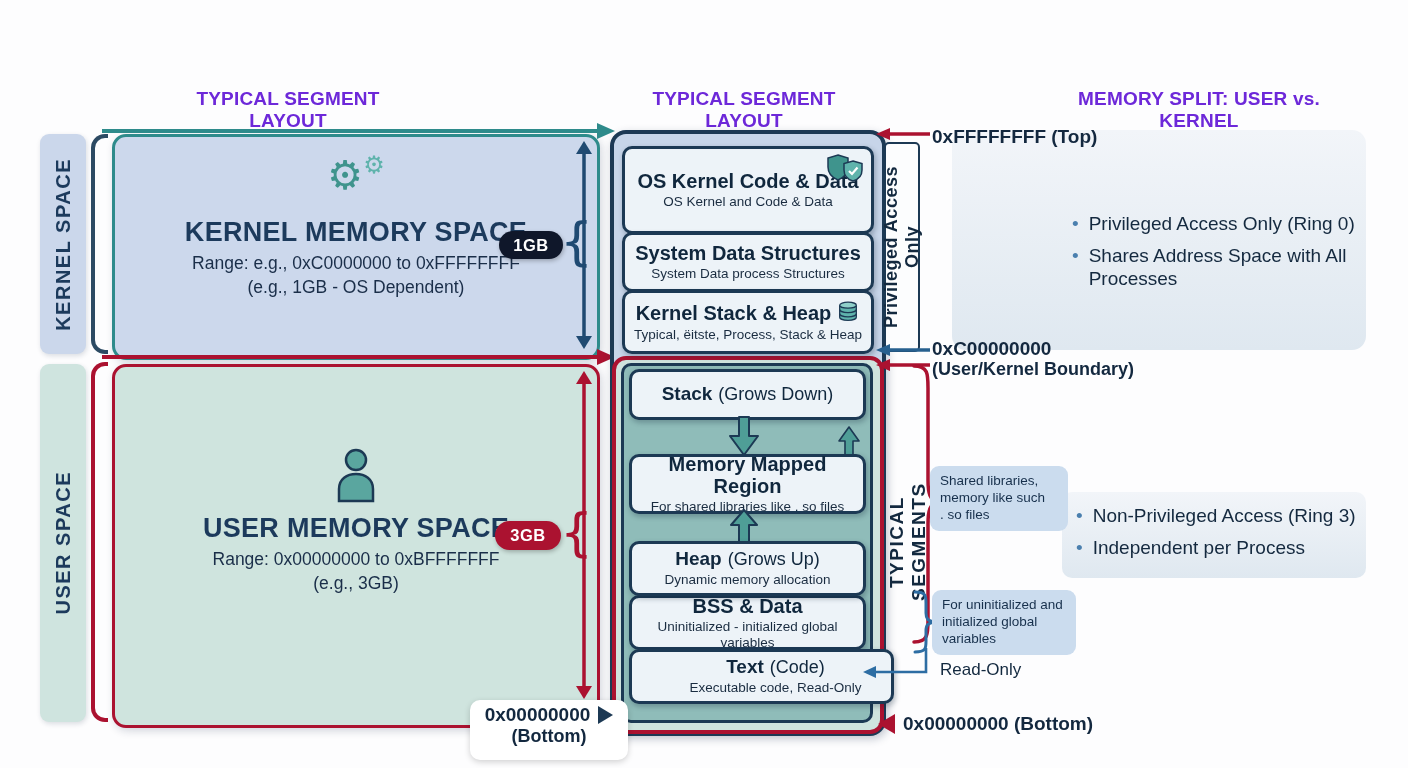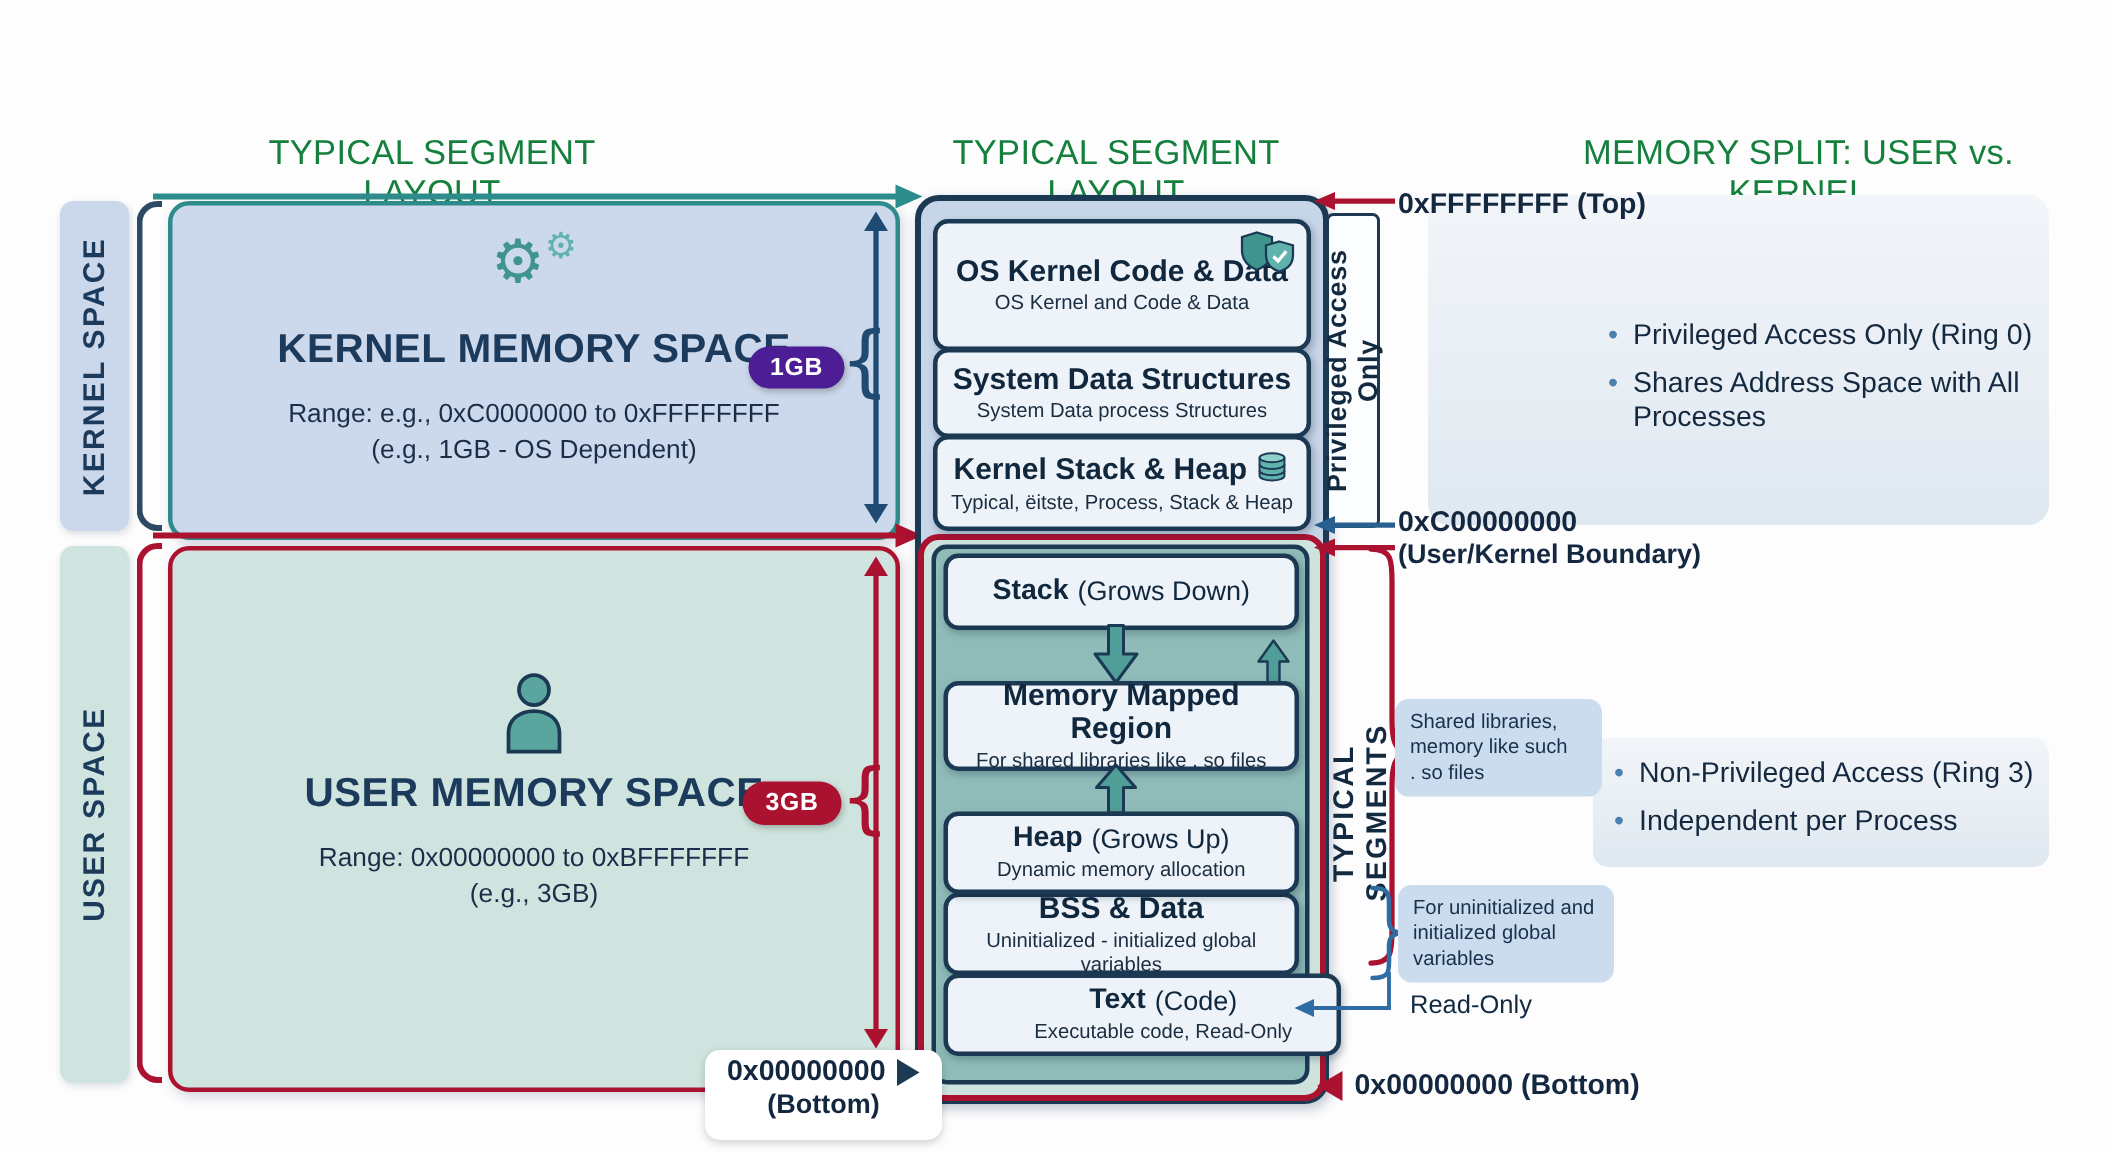--- a/index.html
+++ b/index.html
@@ -7,36 +7,36 @@
     position:relative;width:1408px;height:768px;overflow:hidden;
     background:#fdfdfe;
     font-family:"Liberation Sans","DejaVu Sans",sans-serif;
     color:#15304d;
   }
   .abs{position:absolute;}
   .title{
     left:0;top:18px;width:1408px;text-align:center;
     font-size:33px;font-weight:800;letter-spacing:.5px;color:#152a42;
   }
-  .col-header{font-size:23px;font-weight:400;text-align:center;color:#15803d;letter-spacing:.2px;}
+  .col-header{font-size:19px;font-weight:700;text-align:center;color:#6d28d9;letter-spacing:.2px;}
   .underline{height:3.5px;border-radius:2px;margin-top:4px;}
   .vtab{
     border-radius:9px;display:flex;align-items:center;justify-content:center;
     box-shadow:1px 2px 5px rgba(20,40,70,.15);
   }
   .vtext{
     writing-mode:vertical-rl;transform:rotate(180deg);
     font-weight:800;font-size:20px;color:#1c3a5c;letter-spacing:1.5px;text-align:center;
   }
   .bracket{border-left:4px solid;border-top:4px solid;border-bottom:4px solid;border-radius:14px 0 0 14px;width:13px;}
   .bigbox{
     border-radius:14px;box-shadow:2px 3px 8px rgba(20,40,70,.18);
   }
   .bigbox-title{position:absolute;width:100%;text-align:center;font-size:27px;font-weight:800;color:#1c3a5c;letter-spacing:.3px;}
-  .bigbox-line{position:absolute;width:100%;text-align:center;font-size:17.5px;font-weight:500;color:#1a2e49;margin-top:12px;}
+  .bigbox-line{position:absolute;width:100%;text-align:center;font-size:17.5px;font-weight:500;color:#1a2e49;}
   .badge{
     border-radius:15px;display:flex;align-items:center;justify-content:center;
     color:#fff;font-weight:800;font-size:16.5px;letter-spacing:.5px;
     box-shadow:1px 2px 4px rgba(0,0,0,.25);
   }
   .brace-glyph{font-family:"DejaVu Sans",sans-serif;font-size:52px;line-height:1;font-weight:400;}
   .seg{
     background:#edf3f8;border:3px solid #1c3954;border-radius:10px;
     display:flex;flex-direction:column;align-items:center;justify-content:center;text-align:center;
     box-shadow:1.5px 2.5px 5px rgba(10,30,50,.25);
@@ -95,21 +95,21 @@
   <div class="abs bracket" style="left:91px;top:362px;height:352px;border-color:#ab1230;"></div>
 
   <div class="abs bigbox" style="left:112px;top:134px;width:482px;height:220px;background:#ccd8ec;border:3px solid #2e8b8b;">
     <div class="abs" style="left:0;top:18px;width:100%;text-align:center;">
       <span class="gear-big">⚙</span><span class="gear-small" style="position:relative;top:-16px;">⚙</span>
     </div>
     <div class="bigbox-title" style="top:80px;">KERNEL MEMORY SPACE</div>
     <div class="bigbox-line" style="top:116px;">Range: e.g., 0xC0000000 to 0xFFFFFFFF</div>
     <div class="bigbox-line" style="top:140px;">(e.g., 1GB - OS Dependent)</div>
   </div>
-  <div class="abs badge" style="left:499px;top:231px;width:64px;height:28px;background:#4c1d95;">1GB</div>
+  <div class="abs badge" style="left:499px;top:231px;width:64px;height:28px;background:#0f172a;">1GB</div>
   <div class="abs brace-glyph" style="left:560px;top:215px;color:#1f4a72;">{</div>
   <svg class="abs" style="left:572px;top:140px;" width="24" height="210">
     <line x1="12" y1="9" x2="12" y2="201" stroke="#1f4a72" stroke-width="3.5"></line>
     <polygon points="12,1 4,14 20,14" fill="#1f4a72"></polygon>
     <polygon points="12,209 4,196 20,196" fill="#1f4a72"></polygon>
   </svg>
 
   <div class="abs bigbox" style="left:112px;top:364px;width:482px;height:358px;background:#cfe4de;border:3.5px solid #ab1230;">
     <svg class="abs" style="left:213px;top:80px;" width="56" height="56" viewBox="0 0 56 56">
       <circle cx="28" cy="13" r="10" fill="#5aa69f" stroke="#1c3954" stroke-width="2.5"></circle>

